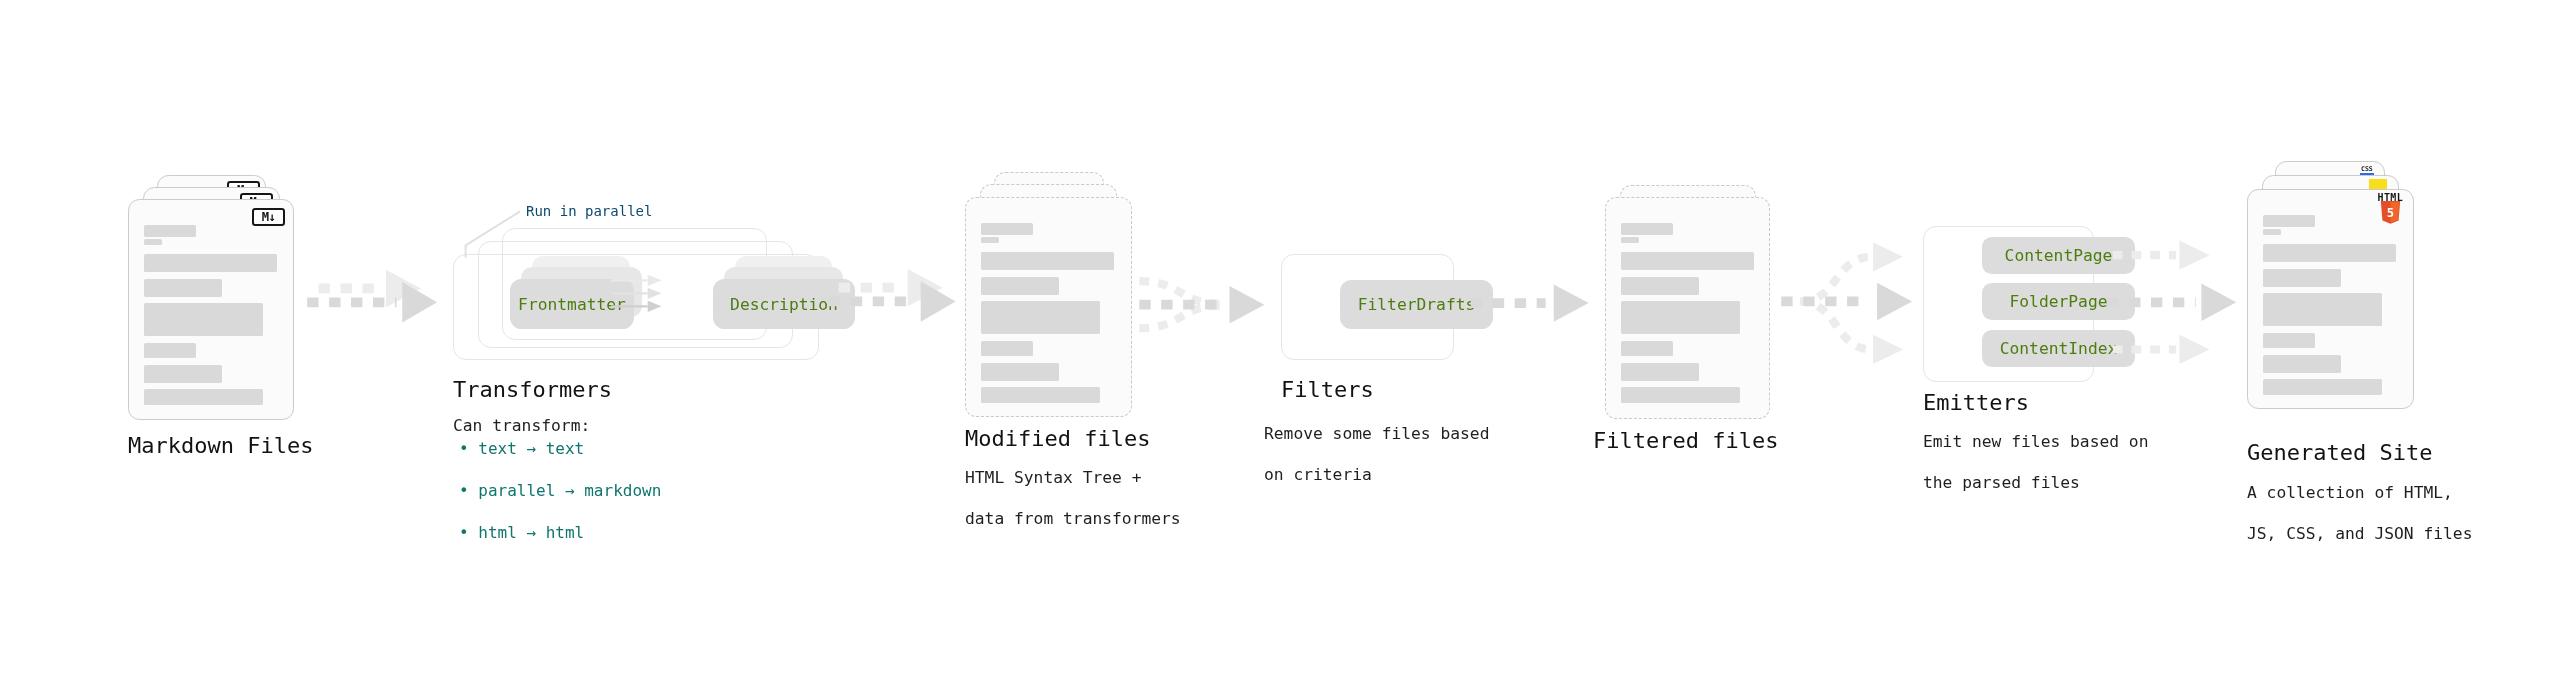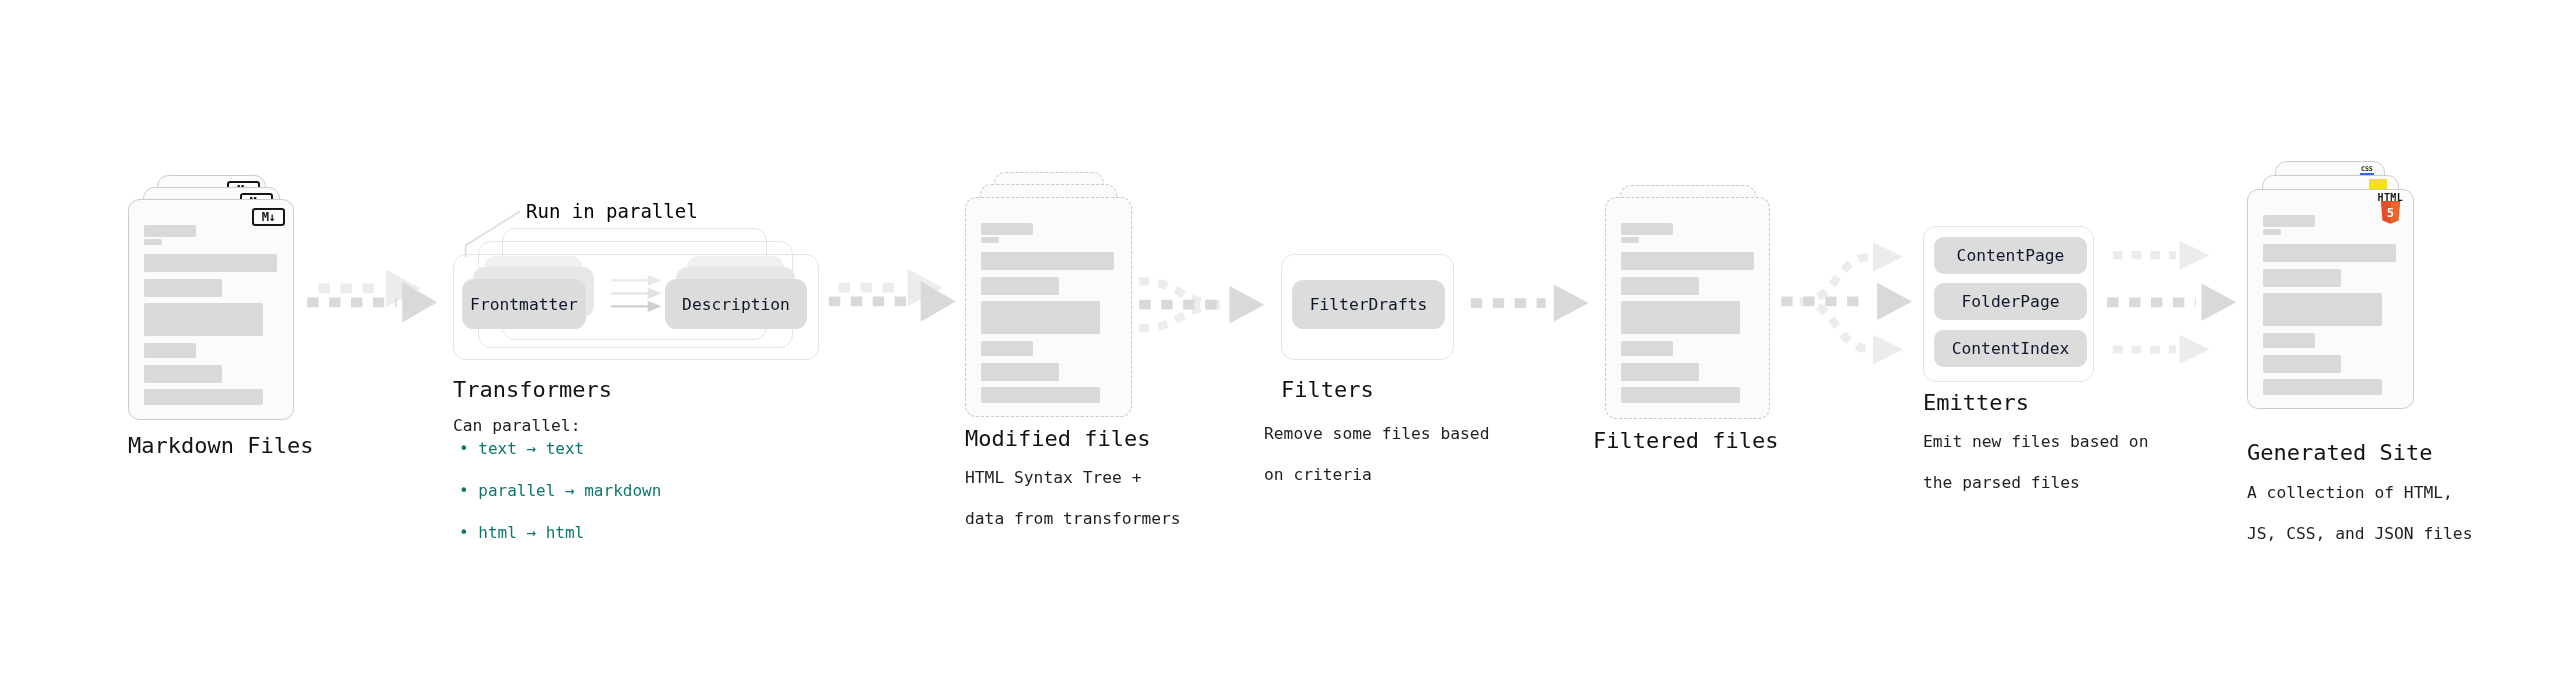--- a/index.html
+++ b/index.html
@@ -18,28 +18,28 @@
   
   .css-badge{position:absolute;top:4.1px;right:9.8px;text-align:center;}
   .css-badge .css-txt{font-size:6.5px;font-weight:bold;color:#161616;line-height:6.5px;}
   .css-badge .css-bar{height:2.4px;width:14.6px;background:#2B6BF3;margin-top:0.8px;}
   .js-badge{position:absolute;top:3.3px;right:11.4px;width:18px;height:9.8px;background:#F7DF1E;}
   .html5-badge{position:absolute;top:4.1px;right:9.8px;text-align:center;}
   .html5-badge .html-txt{font-size:10px;font-weight:bold;color:#161616;line-height:7.3px;letter-spacing:0.4px;}
   
   .obox{position:absolute;border:1.6px solid #e5e5e5;border-radius:13px;box-sizing:border-box;background:transparent;}
   .node{position:absolute;background:#dcdcdc;border-radius:11.4px;display:flex;align-items:center;justify-content:center;
-    font-size:16.3px;color:#0f172a;box-sizing:border-box;}
+    font-size:16.3px;color:#4d7c0f;box-sizing:border-box;margin-left:48px;}
   .node.g1{background:#e7e7e7;}
   .node.g2{background:#f0f0f0;}
   
   .title{position:absolute;font-size:22px;font-weight:500;color:#121212;line-height:26px;white-space:pre;}
   .cap{position:absolute;font-size:16.3px;color:#1f1f1f;line-height:20.3px;white-space:pre;}
   .bullets{position:absolute;font-size:16px;color:#0f766e;line-height:21px;white-space:pre;}
-  .note{position:absolute;font-size:19px;color:#000000;line-height:18px;white-space:pre;}
+  .note{position:absolute;font-size:14px;color:#0c4a6e;line-height:18px;white-space:pre;}
   
   .overlay{position:absolute;left:0;top:0;pointer-events:none;}
 </style>
 </head>
 <body>
 
 <div class="canvas">
 
   <div>
     <div class="doc" style="left:157px;top:175px;width:109px;height:221px;">
@@ -70,21 +70,21 @@
 
     <div class="node g2" style="left:484px;top:256px;width:98px;height:50px;"></div>
     <div class="node g1" style="left:473px;top:267px;width:121px;height:50px;"></div>
     <div class="node" style="left:462px;top:279px;width:124px;height:50px;">Frontmatter</div>
 
     <div class="node g2" style="left:687px;top:256px;width:97px;height:50px;"></div>
     <div class="node g1" style="left:676px;top:267px;width:119px;height:50px;"></div>
     <div class="node" style="left:665px;top:279px;width:142px;height:50px;">Description</div>
 
     <div class="title" style="left:453px;top:377px;">Transformers</div>
-    <div class="cap" style="left:453px;top:416px;">Can parallel:</div>
+    <div class="cap" style="left:453px;top:416px;">Can transform:</div>
     <div class="bullets" style="left:459px;top:438px;"><span>• text → text</span><br>
 <span>• parallel → markdown</span><br>
 <span>• html → html</span></div>
   </div>
 
   <div>
     <div class="doc dashed" style="left:994px;top:172px;width:110px;height:220px;"></div>
     <div class="doc dashed" style="left:980px;top:184px;width:137px;height:220px;"></div>
     <div class="doc dashed doc-with-bars" style="left:965px;top:197px;width:167px;height:220px;">
         <div class="bar" style="top: 25px; width: 52px; height: 12.2px;"></div>

